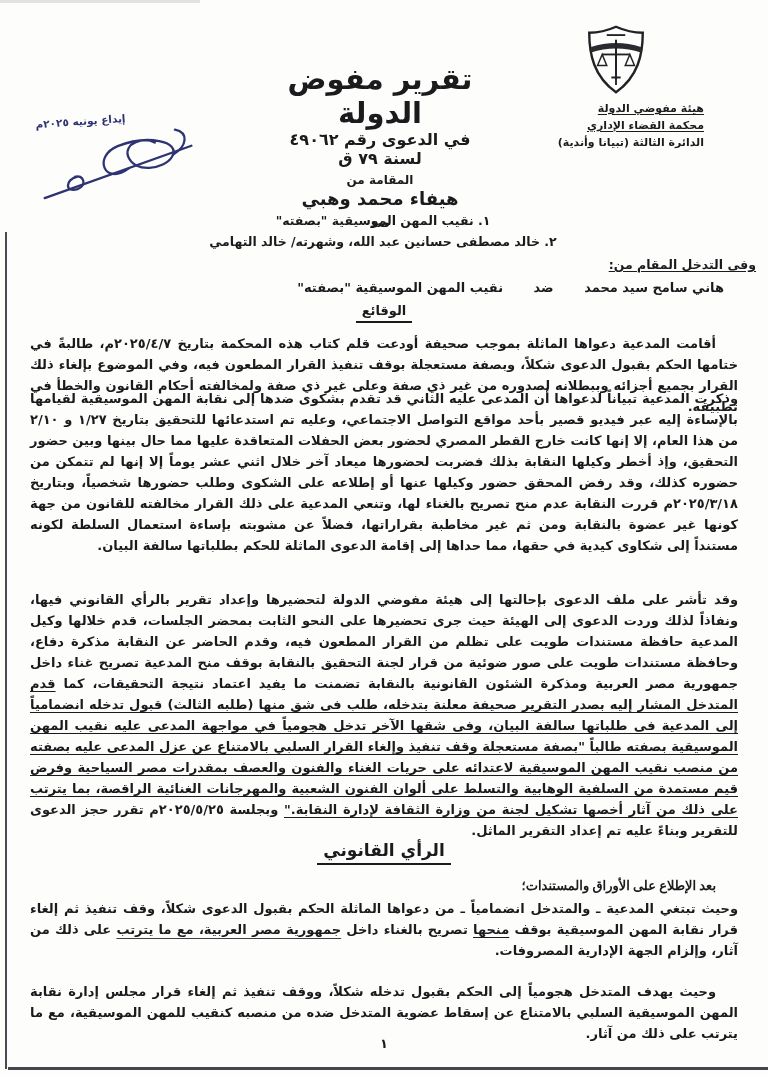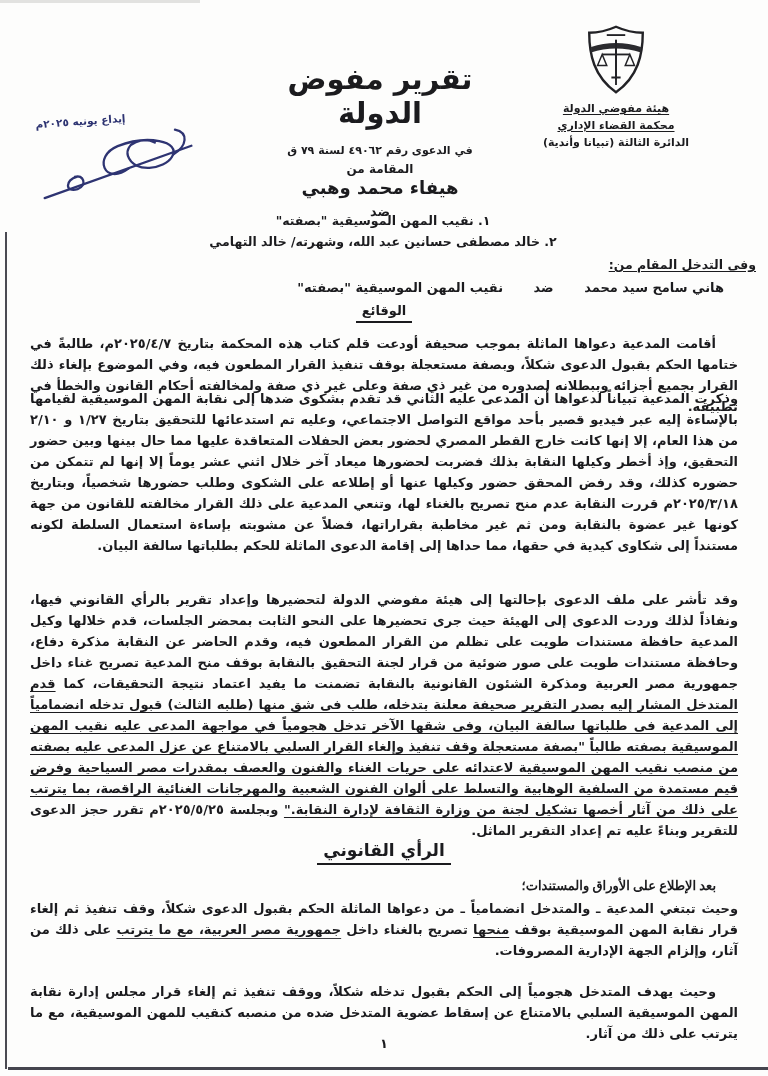--- a/index.html
+++ b/index.html
@@ -13,29 +13,29 @@
     direction:rtl;
     font-family:"DejaVu Sans", sans-serif;
     color:#1b1b1e;
   }
   
   .edge-left  { position:absolute; left:5px; top:232px; bottom:7px; width:2px; background:#4a4a52; }
   .edge-bottom{ position:absolute; left:8px; right:0; bottom:6px; height:3px; background:#45454e; }
   .edge-top   { position:absolute; left:0; top:0; width:200px; height:3px; background:#e2e2e0; }
 
   
-  .letterhead { position:absolute; top:24px; right:64px; width:176px; text-align:center; }
+  .letterhead { position:absolute; top:24px; right:64px; width:176px; text-align:right; }
   .emblem { display:block; margin:0 auto 4px auto; width:60px; height:72px; }
   .lh-line { font-size:11px; font-weight:700; line-height:17px; }
   .u { text-decoration:underline; text-underline-offset:2px; }
 
   
   .title-block { position:absolute; top:62px; right:278px; width:220px; text-align:center; }
   .report-title { font-size:29px; font-weight:800; letter-spacing:-1px; }
-  .case-line { font-size:11px; font-weight:700; margin-top:14px; }
+  .case-line { font-size:16px; font-weight:700; }
   .filed-by  { font-size:12px; font-weight:700; margin-top:5px; }
   .plaintiff { font-size:18px; font-weight:800; margin-top:1px; }
   .versus    { font-size:13px; font-weight:700; margin-top:6px; }
 
   .defendants { position:absolute; top:210px; right:185px; width:400px; text-align:center;
                 font-size:12.5px; font-weight:700; line-height:21px; }
 
   
   .deposit { position:absolute; top:112px; left:28px; width:195px; transform:rotate(-4deg); }
   .deposit-text { font-size:10.5px; font-weight:700; text-align:left; padding-left:10px; letter-spacing:1px; }

